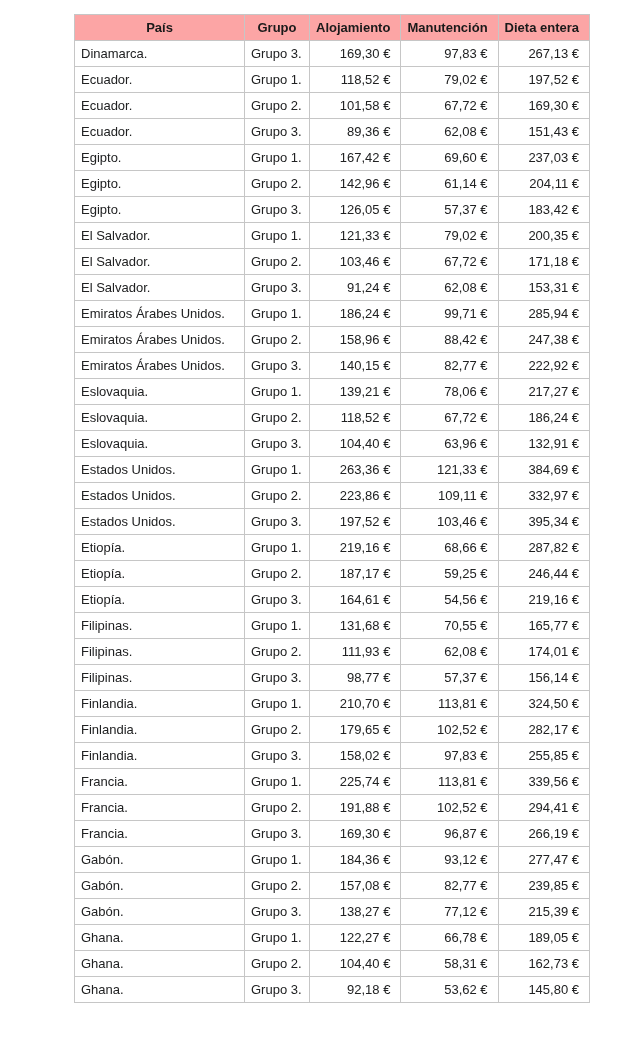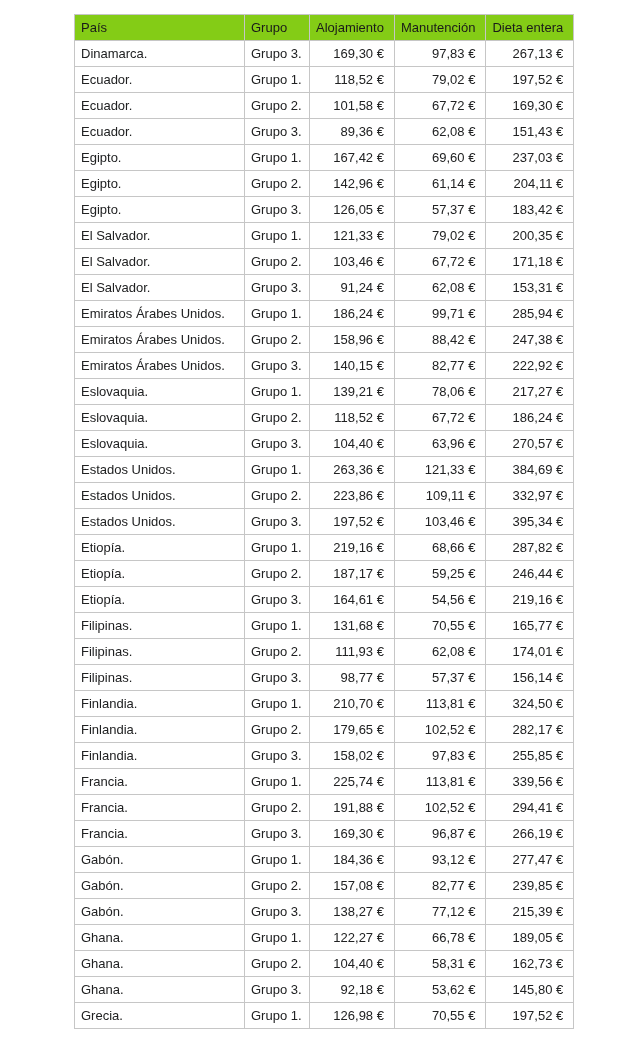--- a/index.html
+++ b/index.html
@@ -25,22 +25,23 @@
     font-size: 13px;
     line-height: 17px;
   }
   .diet-table th, .diet-table td {
     border: 1px solid #c6c6c6;
     padding: 4px 6px;
     white-space: nowrap;
     font-weight: normal;
   }
   .diet-table thead th {
-    background: #84cc16;
-    font-weight: normal;
+    background: #fca5a5;
+    font-weight: bold;
+    text-align: center;
     color: #1a1a1a;
   }
   .diet-table tbody td { background: #ffffff; }
   
   .col-0 { width: 157px; text-align: left; }
   .col-1 { width: 52px;  text-align: left; }
   .col-2 { width: 64px;  text-align: right; padding-right: 10px !important; margin-left: 16px; }
   .col-3 { width: 72px;  text-align: right; padding-right: 10px !important; }
   .col-4 { width: 66px;  text-align: right; padding-right: 10px !important; }
 </style>
@@ -162,21 +163,21 @@
           <td class="col-1">Grupo 2.</td>
           <td class="col-2">118,52 €</td>
           <td class="col-3">67,72 €</td>
           <td class="col-4">186,24 €</td>
         </tr>
         <tr>
           <td class="col-0">Eslovaquia.</td>
           <td class="col-1">Grupo 3.</td>
           <td class="col-2">104,40 €</td>
           <td class="col-3">63,96 €</td>
-          <td class="col-4">270,57 €</td>
+          <td class="col-4">132,91 €</td>
         </tr>
         <tr>
           <td class="col-0">Estados Unidos.</td>
           <td class="col-1">Grupo 1.</td>
           <td class="col-2">263,36 €</td>
           <td class="col-3">121,33 €</td>
           <td class="col-4">384,69 €</td>
         </tr>
         <tr>
           <td class="col-0">Estados Unidos.</td>
@@ -310,23 +311,16 @@
           <td class="col-2">104,40 €</td>
           <td class="col-3">58,31 €</td>
           <td class="col-4">162,73 €</td>
         </tr>
         <tr>
           <td class="col-0">Ghana.</td>
           <td class="col-1">Grupo 3.</td>
           <td class="col-2">92,18 €</td>
           <td class="col-3">53,62 €</td>
           <td class="col-4">145,80 €</td>
-        </tr>
-        <tr>
-          <td class="col-0">Grecia.</td>
-          <td class="col-1">Grupo 1.</td>
-          <td class="col-2">126,98 €</td>
-          <td class="col-3">70,55 €</td>
-          <td class="col-4">197,52 €</td>
         </tr>
       </tbody>
   </table>
 </div>
 
 </body></html>

